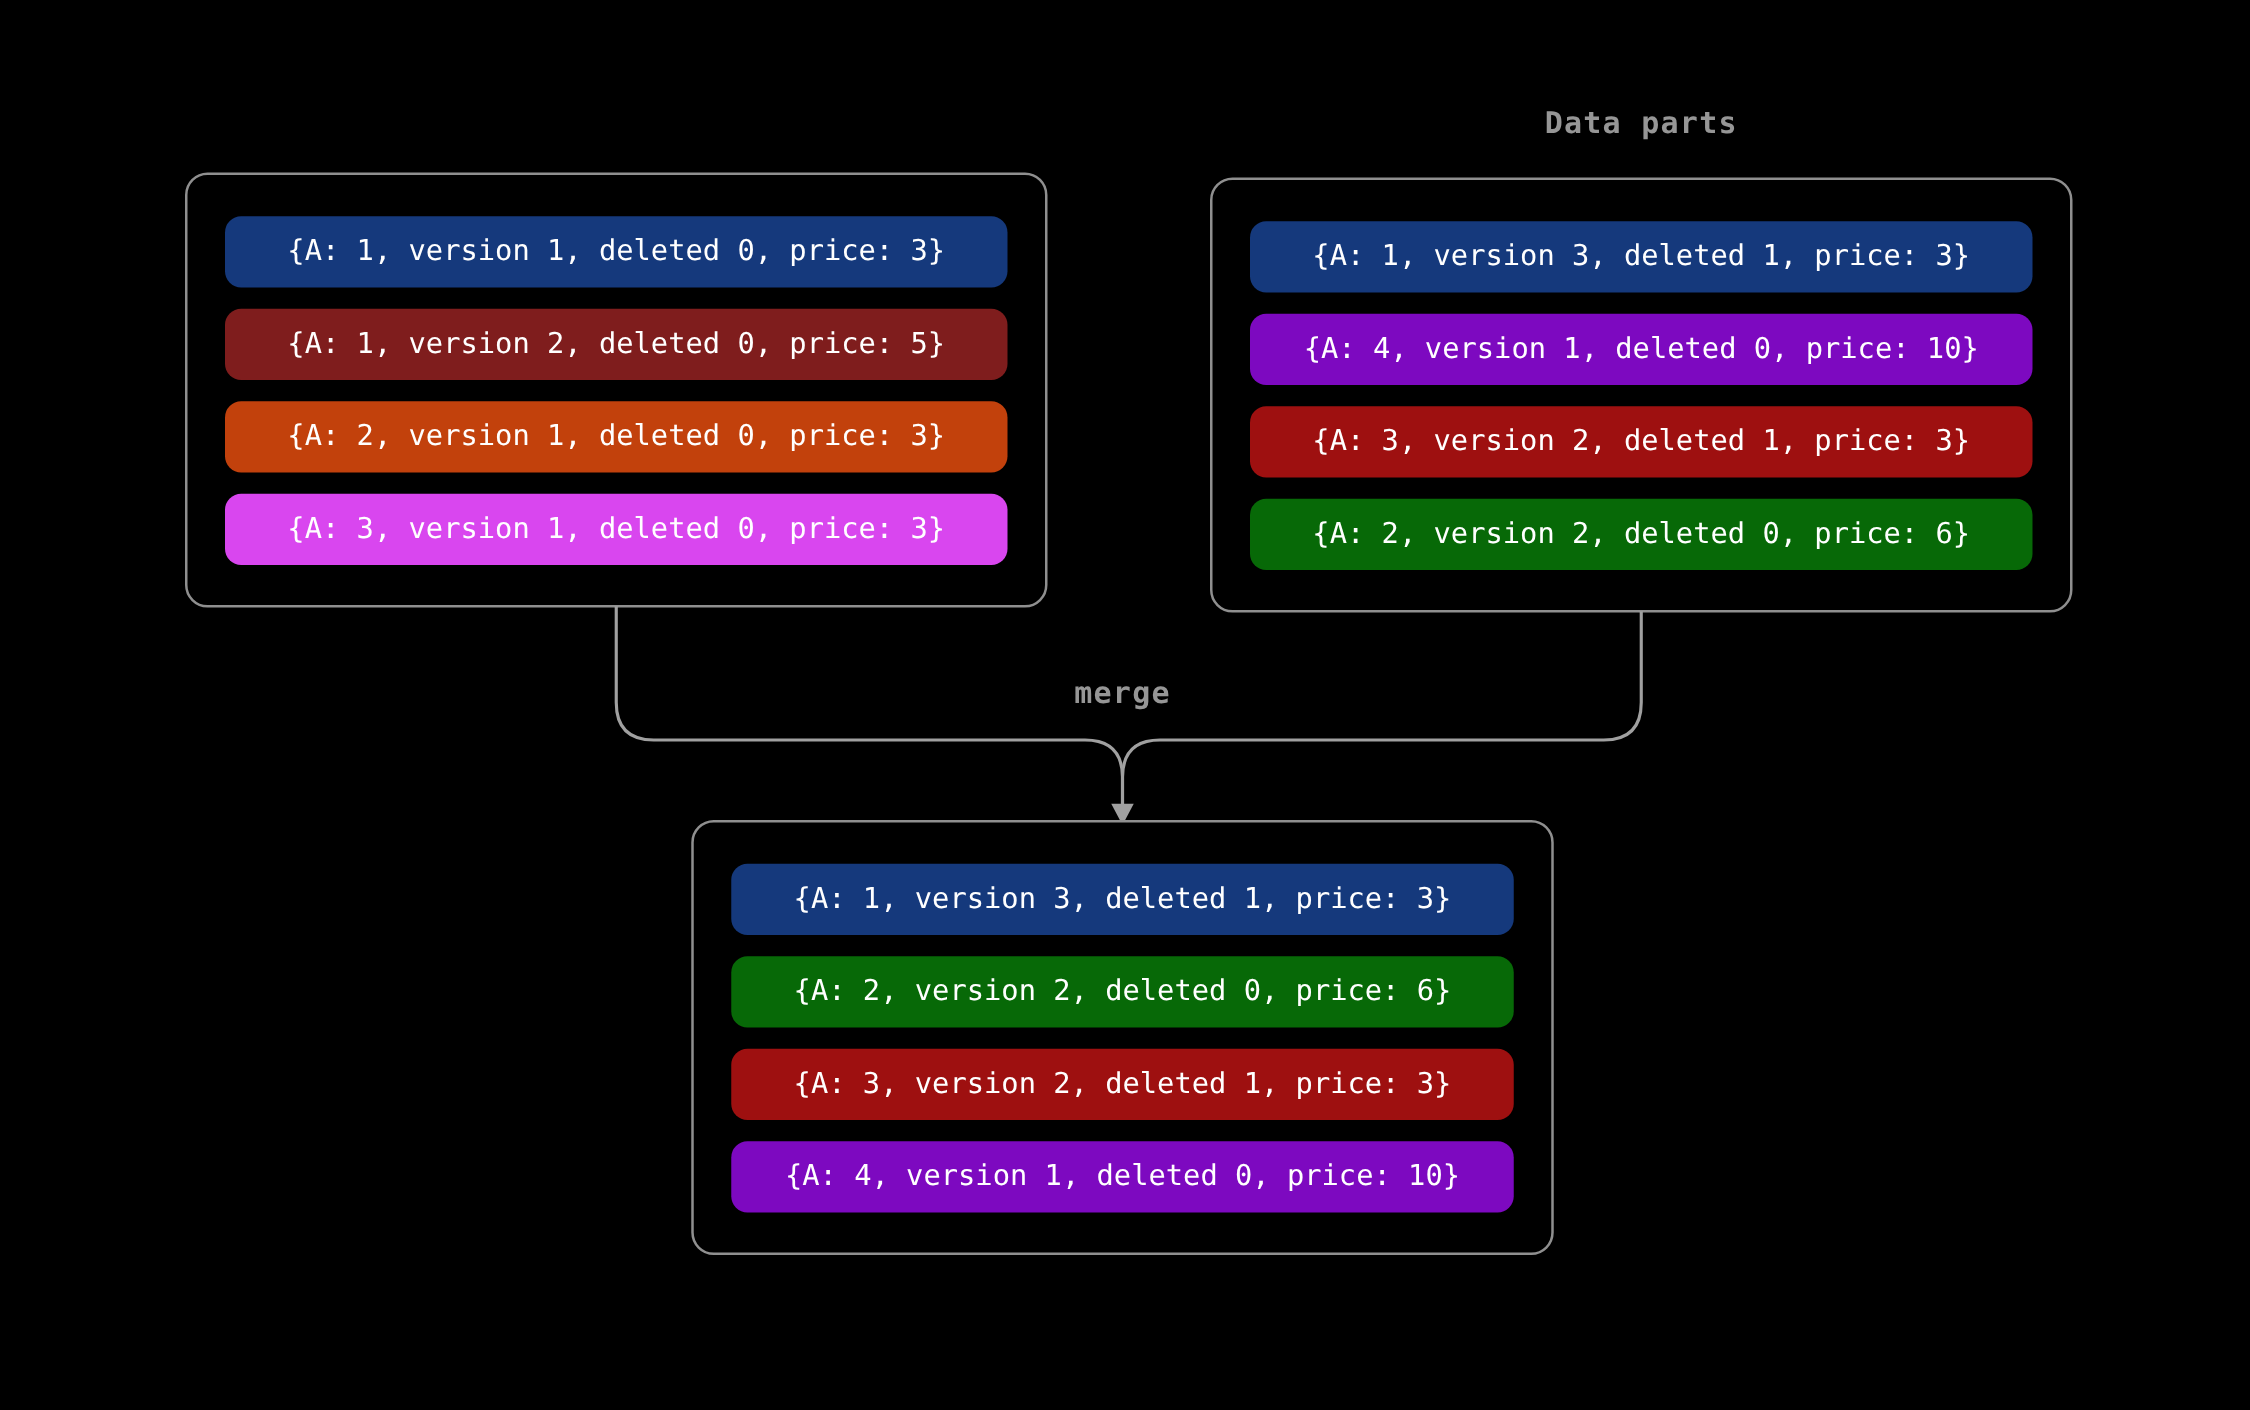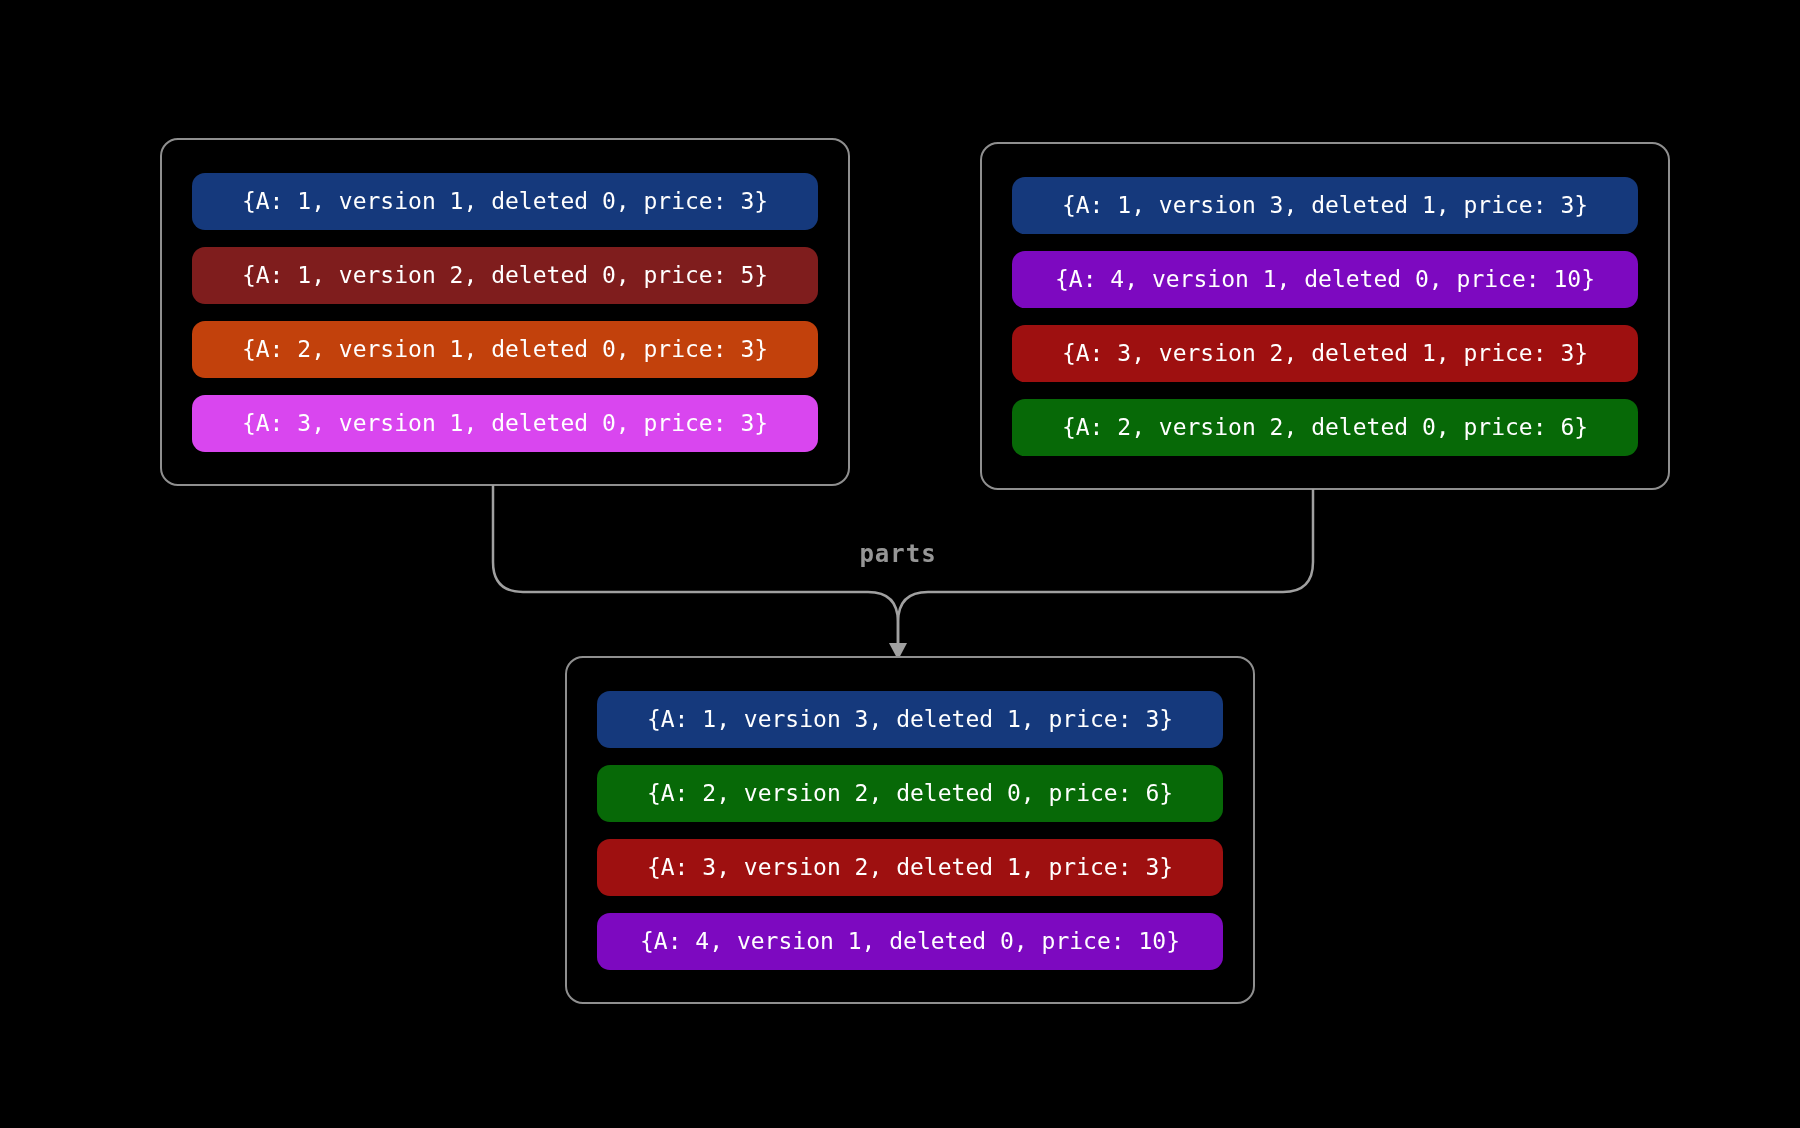--- a/index.html
+++ b/index.html
@@ -32,21 +32,20 @@
     width:690px;height:348px;
     box-sizing:border-box;
     border:2.5px solid var(--border);
     border-radius:18px;
     background:var(--bg);
     display:flex;
     flex-direction:column;
     justify-content:center;
     gap:17px;
     padding:0 30px;
-    margin-left:12px;
   }
   .pill{
     height:57px;
     border-radius:13px;
     display:flex;
     align-items:center;
     justify-content:center;
     color:var(--rowtext);
     font-size:23px;
     white-space:nowrap;
@@ -72,20 +71,21 @@
     width:1800px;height:1128px;
     pointer-events:none;
   }
 </style>
 </head>
 <body>
 
 <div id="stage">
 
 
+  <div class="panel-title" id="title-right">Data parts</div>
 
   <div class="box" id="box-left">
     <div class="pill" style="background: rgb(21, 57, 124);">{A: 1, version 1, deleted 0, price: 3}</div>
     <div class="pill" style="background: #7f1d1d;">{A: 1, version 2, deleted 0, price: 5}</div>
     <div class="pill" style="background: #c2410c;">{A: 2, version 1, deleted 0, price: 3}</div>
     <div class="pill" style="background: #d946ef;">{A: 3, version 1, deleted 0, price: 3}</div>
   </div>
 
   <div class="box" id="box-right">
     <div class="pill" style="background: rgb(21, 57, 124);">{A: 1, version 3, deleted 1, price: 3}</div>
@@ -93,21 +93,21 @@
     <div class="pill" style="background: rgb(158, 16, 16);">{A: 3, version 2, deleted 1, price: 3}</div>
     <div class="pill" style="background: rgb(7, 105, 7);">{A: 2, version 2, deleted 0, price: 6}</div>
   </div>
 
   <svg id="connector" viewBox="0 0 1800 1128" xmlns="http://www.w3.org/2000/svg">
     <path d="M 493 485 V 562 Q 493 592 523 592 H 868 Q 898 592 898 622 V 645" fill="none" stroke="#a0a0a0" stroke-width="2.5"></path>
     <path d="M 1313 489 V 562 Q 1313 592 1283 592 H 928 Q 898 592 898 622 V 645" fill="none" stroke="#a0a0a0" stroke-width="2.5"></path>
     <polygon points="889,643 907,643 898,660" fill="#a0a0a0"></polygon>
   </svg>
 
-  <div id="merge-label">parts</div>
+  <div id="merge-label">merge</div>
 
   <div class="box" id="box-merged">
     <div class="pill" style="background: rgb(21, 57, 124);">{A: 1, version 3, deleted 1, price: 3}</div>
     <div class="pill" style="background: rgb(7, 105, 7);">{A: 2, version 2, deleted 0, price: 6}</div>
     <div class="pill" style="background: rgb(158, 16, 16);">{A: 3, version 2, deleted 1, price: 3}</div>
     <div class="pill" style="background: rgb(125, 9, 192);">{A: 4, version 1, deleted 0, price: 10}</div>
   </div>
 
 </div>
 

